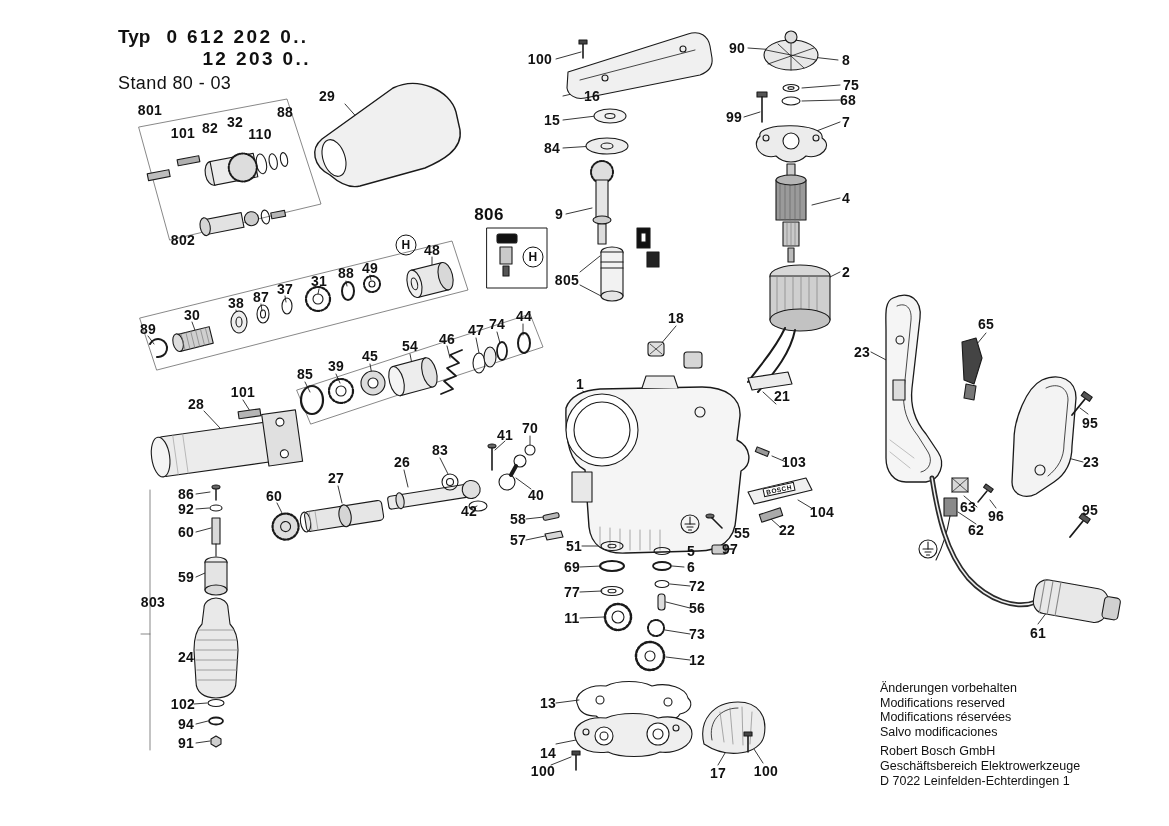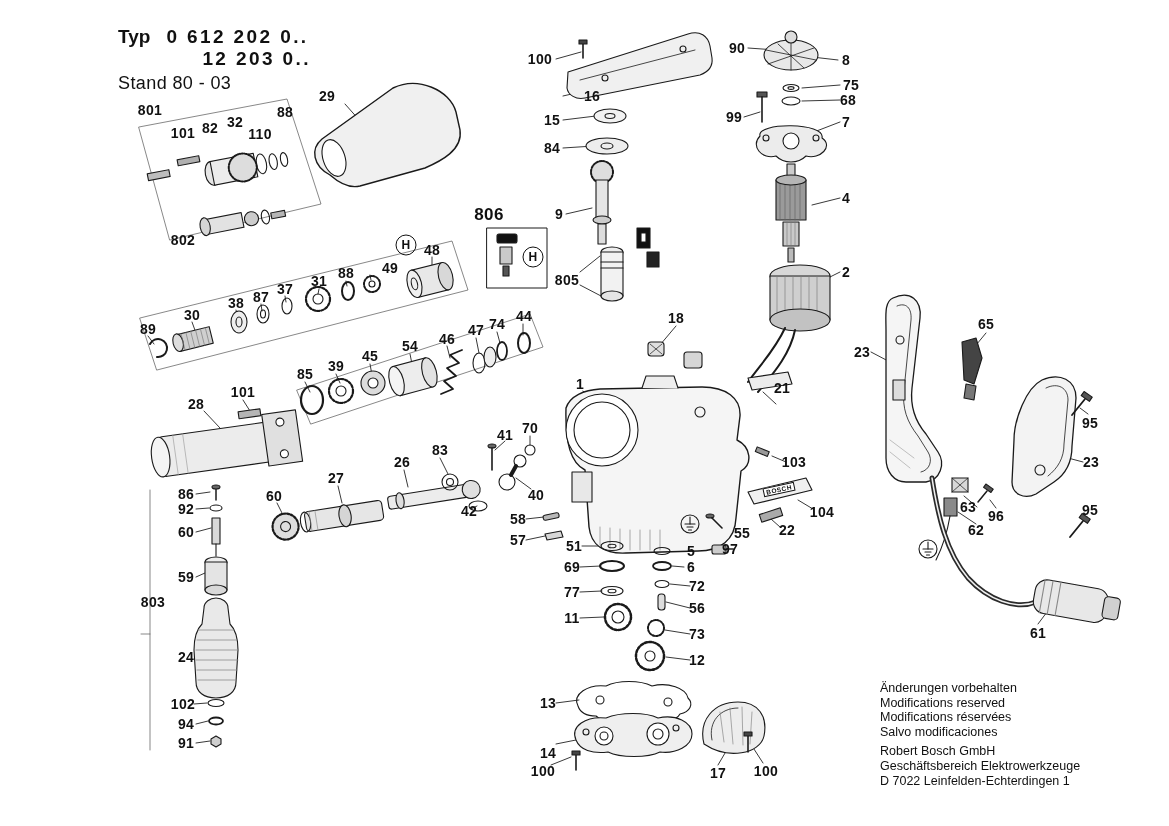--- a/index.html
+++ b/index.html
@@ -380,21 +380,21 @@
       <span class="plabel" style="left: 285px; top: 112px;">88</span>
       <span class="plabel" style="left: 327px; top: 96px;">29</span>
       <span class="plabel" style="left: 183px; top: 240px;">802</span>
       <span class="plabel" style="left: 148px; top: 329px;">89</span>
       <span class="plabel" style="left: 192px; top: 315px;">30</span>
       <span class="plabel" style="left: 236px; top: 303px;">38</span>
       <span class="plabel" style="left: 261px; top: 297px;">87</span>
       <span class="plabel" style="left: 285px; top: 289px;">37</span>
       <span class="plabel" style="left: 319px; top: 281px;">31</span>
       <span class="plabel" style="left: 346px; top: 273px;">88</span>
-      <span class="plabel" style="left: 370px; top: 268px; margin-left: 20px;">49</span>
+      <span class="plabel" style="left: 370px; top: 268px;">49</span>
       <span class="plabel circled" style="left: 406px; top: 245px;">H</span>
       <span class="plabel" style="left: 432px; top: 250px;">48</span>
       <span class="plabel big" style="left: 489px; top: 215px;">806</span>
       <span class="plabel circled" style="left: 533px; top: 257px;">H</span>
       <span class="plabel" style="left: 567px; top: 280px;">805</span>
       <span class="plabel" style="left: 540px; top: 59px;">100</span>
       <span class="plabel" style="left: 552px; top: 96px; margin-left: 40px;">16</span>
       <span class="plabel" style="left: 552px; top: 120px;">15</span>
       <span class="plabel" style="left: 552px; top: 148px;">84</span>
       <span class="plabel" style="left: 559px; top: 214px;">9</span>
@@ -409,21 +409,21 @@
       <span class="plabel" style="left: 862px; top: 352px;">23</span>
       <span class="plabel" style="left: 986px; top: 324px;">65</span>
       <span class="plabel" style="left: 1090px; top: 423px;">95</span>
       <span class="plabel" style="left: 1091px; top: 462px;">23</span>
       <span class="plabel" style="left: 968px; top: 507px;">63</span>
       <span class="plabel" style="left: 996px; top: 516px;">96</span>
       <span class="plabel" style="left: 976px; top: 530px;">62</span>
       <span class="plabel" style="left: 1090px; top: 510px;">95</span>
       <span class="plabel" style="left: 1038px; top: 633px;">61</span>
       <span class="plabel" style="left: 676px; top: 318px;">18</span>
-      <span class="plabel" style="left: 782px; top: 388px;">21</span>
+      <span class="plabel" style="left: 782px; top: 396px;">21</span>
       <span class="plabel" style="left: 580px; top: 384px;">1</span>
       <span class="plabel" style="left: 794px; top: 462px;">103</span>
       <span class="plabel" style="left: 822px; top: 512px;">104</span>
       <span class="plabel" style="left: 787px; top: 530px;">22</span>
       <span class="plabel" style="left: 742px; top: 533px;">55</span>
       <span class="plabel" style="left: 730px; top: 549px;">97</span>
       <span class="plabel" style="left: 691px; top: 551px;">5</span>
       <span class="plabel" style="left: 691px; top: 567px;">6</span>
       <span class="plabel" style="left: 697px; top: 586px;">72</span>
       <span class="plabel" style="left: 697px; top: 608px;">56</span>

